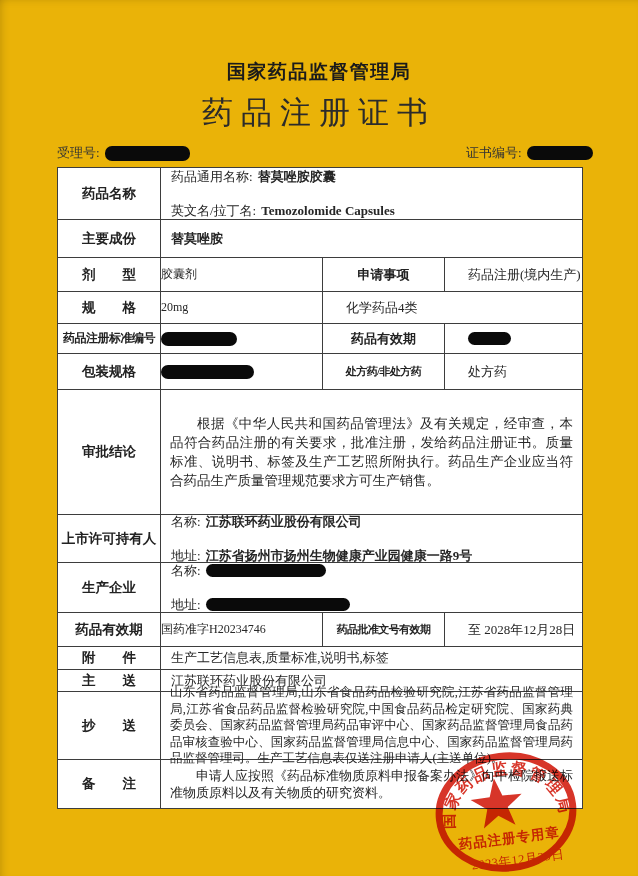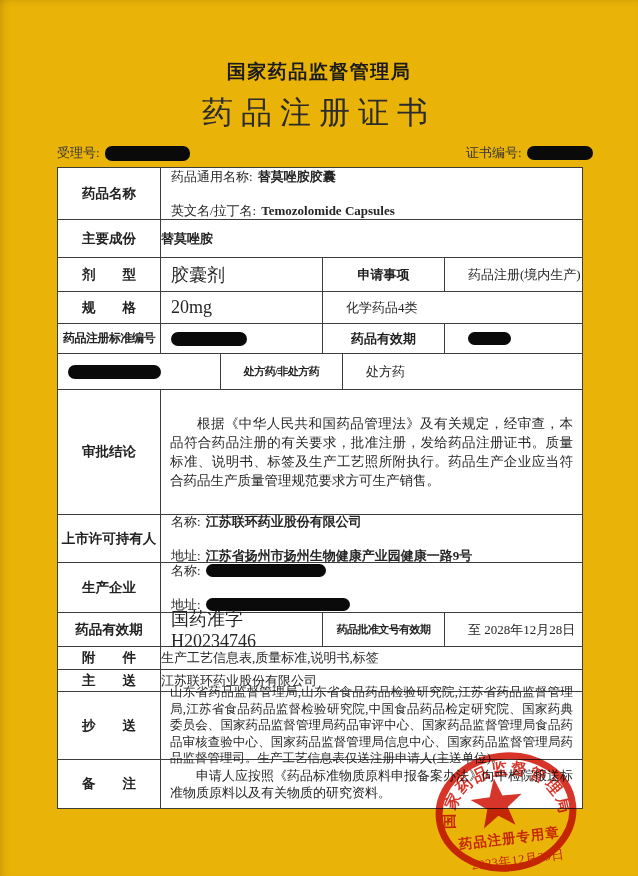--- a/index.html
+++ b/index.html
@@ -28,23 +28,23 @@
 
   .cert-table { position:absolute; left:57px; top:167px; width:526px; border:1px solid #3d3d3d; background:#fff; }
   .trow { display:flex; border-top:1px solid #3d3d3d; }
   .trow:first-child { border-top:none; }
   .cell { border-left:1px solid #3d3d3d; display:flex; align-items:center; min-width:0; }
   .cell:first-child { border-left:none; }
   .lbl  { width:102px; justify-content:center; font-weight:bold; font-size:13.5px; color:#222; text-align:center; }
   .lbl2 { width:122px; justify-content:center; font-weight:bold; font-size:13px; color:#222; text-align:center; }
   .lbl-sm  { font-size:12px; letter-spacing:-.5px; }
   .lbl2-sm { font-size:11px; letter-spacing:-.6px; }
-  .val1 { width:162px; padding-left:10px; font-size:18px; }
+  .val1 { width:162px; font-size:12px; }
   .val2 { flex:1; padding-left:23px; font-size:13px; }
-  .valfull { flex:1; font-size:13px; }
+  .valfull { flex:1; padding-left:10px; font-size:13px; }
   .two-line { flex-direction:column; align-items:flex-start; justify-content:center; gap:16px; }
   .fline { display:flex; align-items:center; gap:5px; font-size:13px; white-space:nowrap; }
   .b { font-weight:bold; }
   .para { padding:4px 9px; }
   .para p { font-size:13.5px; line-height:19px; text-indent:2em; text-align:justify; width:100%; }
   .cc-cell { padding:3px 9px; }
   .cc-cell p { font-size:12.5px; line-height:16.5px; text-align:justify; width:100%; }
   .rem-cell { padding:3px 9px; }
   .rem-cell p { font-size:13px; line-height:17.5px; text-indent:2em; text-align:justify; width:100%; }
   
@@ -111,20 +111,21 @@
       <div class="cell val1">
         <span class="redact" style="width:76px;height:14px"></span>
       </div>
       <div class="cell lbl2">药品有效期</div>
       <div class="cell val2">
         <span class="redact" style="width:43px;height:13px"></span>
       </div>
     </div>
 
     <div class="trow h-r6">
+      <div class="cell lbl">包装规格</div>
       <div class="cell val1">
         <span class="redact" style="width:93px;height:14px"></span>
       </div>
       <div class="cell lbl2 lbl2-sm">处方药/非处方药</div>
       <div class="cell val2">处方药</div>
     </div>
 
     <div class="trow h-r7">
       <div class="cell lbl">审批结论</div>
       <div class="cell valfull para" style="padding-left:9px">

